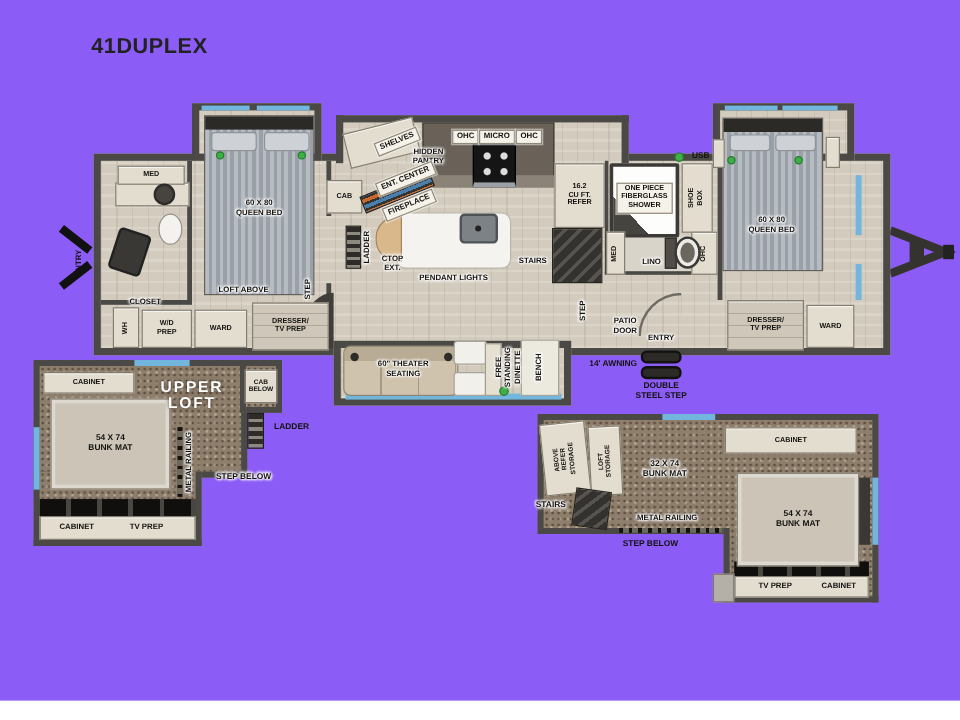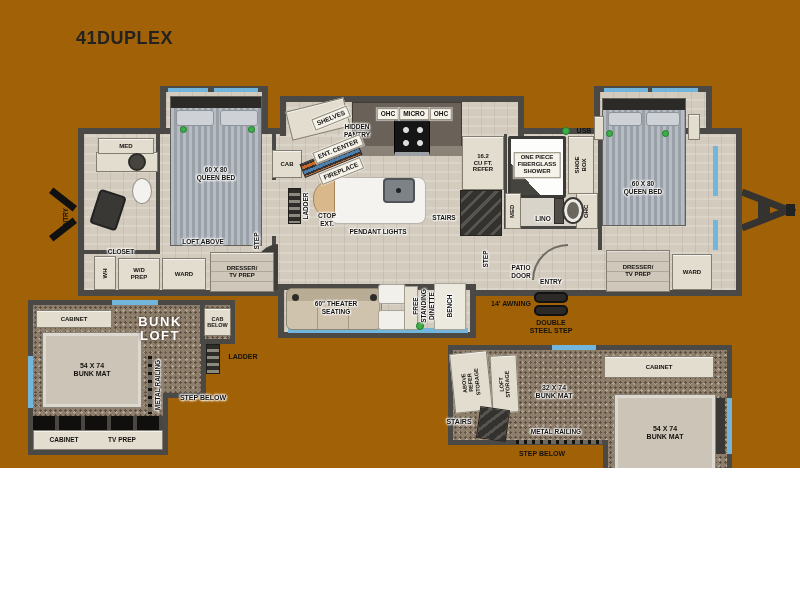--- a/index.html
+++ b/index.html
@@ -1,17 +1,17 @@
 <!DOCTYPE html>
 <html><head>
 <meta charset="utf-8">
 <style>
   * { box-sizing: border-box; margin:0; padding:0; }
   html,body { background:#fff; }
-  .canvas { position:relative; width:800px; height:468px; background:#a16207; overflow:hidden;
+  .canvas { position:relative; width:800px; height:584px; background:#8b5cf6; overflow:hidden;
             font-family:"Liberation Sans", sans-serif; }
   .title { position:absolute; left:76px; top:28px; font-size:18px; font-weight:600; color:#222; letter-spacing:.5px; }
 
   
   .room { position:absolute; border:6px solid #4a4946; background-color:#d3cbbd;
           background-image:
             repeating-linear-gradient(90deg, rgba(108,96,82,.12) 0 1px, transparent 1px 13px),
             repeating-linear-gradient(0deg, rgba(255,255,255,.18) 0 2px, transparent 2px 9px); }
   .loft { position:absolute; border:5px solid #4a4946; background-color:#8e7e6c;
           background-image:
@@ -244,21 +244,21 @@
 
   <div class="loft" style="left:28px; top:300px; width:178px; height:98px; z-index:1;"></div>
   <div class="loft" style="left:200px; top:300px; width:35px; height:44px; z-index:1;"></div>
   <div class="loft" style="left:28px; top:393px; width:140px; height:62px; border-top:none; z-index:2;"></div>
   <div class="blue" style="left:112px; top:300px; width:46px; height:5px;"></div>
   <div class="blue" style="left:28px; top:356px; width:5px; height:52px;"></div>
 
   <div class="box" style="left:36px; top:310px; width:76px; height:18px;">
     <span>CABINET</span>
   </div>
-  <div class="loft-title" style="left:160px; top:329px;">BUNK
+  <div class="loft-title" style="left:160px; top:329px;">UPPER
 LOFT</div>
   <div class="box" style="left:204px; top:308px; width:27px; height:28px; font-size:5.5px;">
     <span>CAB
 BELOW</span>
   </div>
   <div class="icon rungs" style="left:206px; top:344px; width:14px; height:30px;"></div>
   <div class="lbl big7" style="left:243px; top:357px;">LADDER</div>
 
   <div class="mat" style="left:42px; top:332px; width:100px; height:76px;">
     <span>54 X 74

